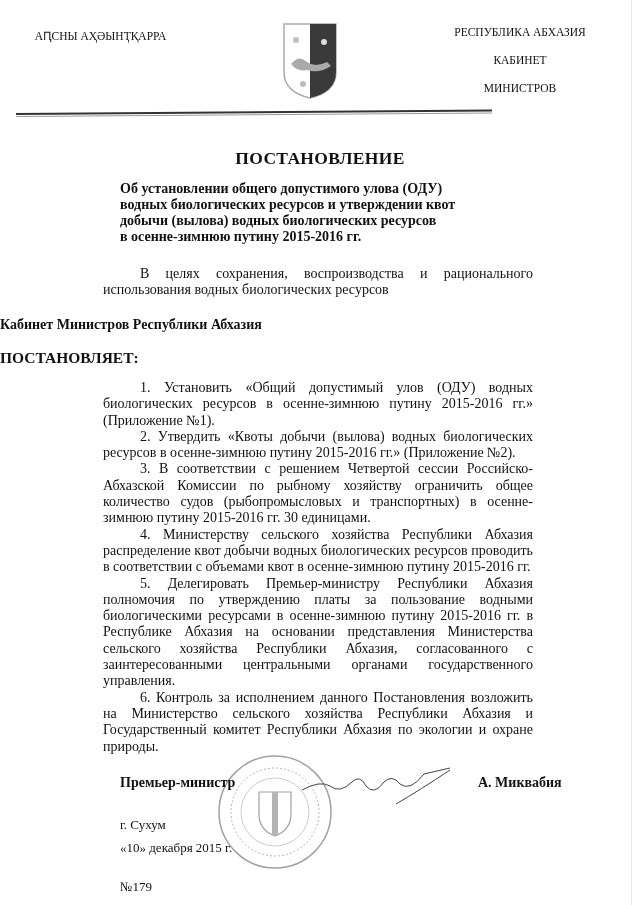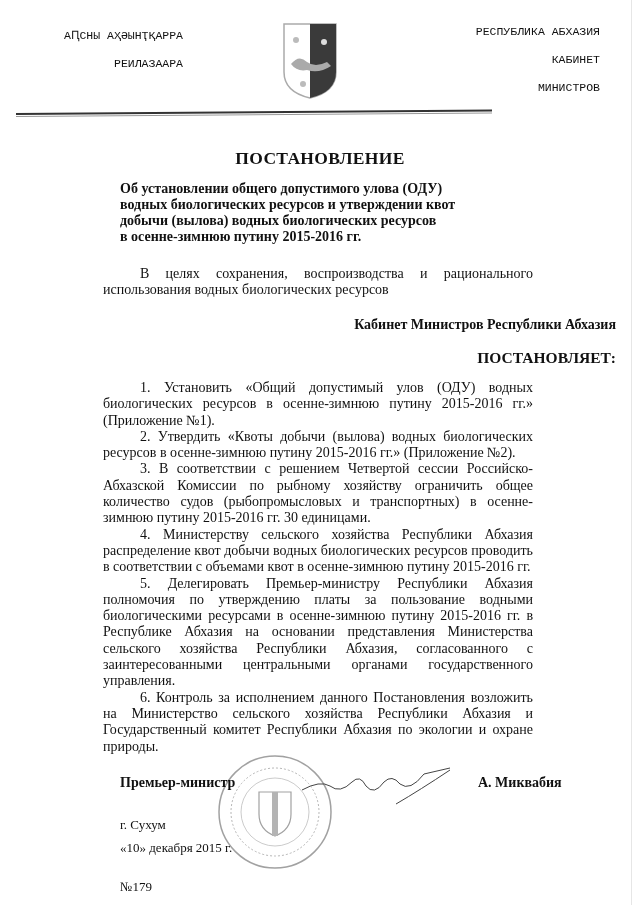--- a/index.html
+++ b/index.html
@@ -1,44 +1,43 @@
 <!DOCTYPE html>
 <html><head>
 <meta charset="utf-8">
 <style>
   html, body { margin:0; padding:0; background:#fff; }
   body { width:640px; height:905px; position:relative; overflow:hidden; font-family:"Liberation Serif", serif; color:#111; }
   .edge { position:absolute; top:0; right:8px; width:1px; height:905px; background:#e6e6e6; }
-  .hdr { position:absolute; font-family:Liberation Mono, monospace; font-size:11.5px; color:#111; text-align:right; }
+  .hdr { position:absolute; font-family:Liberation Serif, serif; font-size:11.5px; color:#111; text-align:center; }
   .hdr-left { left:18px; width:165px; top:28px; }
   .hdr-right { left:440px; width:160px; top:24px; }
   .hdr div { height:28px; line-height:16px; }
   .emblem { position:absolute; left:281px; top:22px; width:58px; width:58px; height:78px; }
   .rule { position:absolute; left:16px; top:113px; width:474px; height:5px; transform:rotate(-0.42deg); transform-origin:left; }
   .rule .a { height:2px; background:#333; }
   .rule .b { height:1px; background:#999; margin-top:1px; }
   .title { position:absolute; left:0; width:640px; top:148px; text-align:center; font-weight:bold; font-size:17.5px; letter-spacing:0.3px; }
   .subject { position:absolute; left:120px; width:400px; top:181px; text-align:left; font-weight:bold; font-size:14px; line-height:16px; }
   .body { position:absolute; left:103px; width:430px; font-size:14px; line-height:16.3px; text-align:justify; }
   .ind { text-indent:37px; }
-  .center-bold { position:absolute; left:0; width:616px; text-align:right; font-weight:bold; font-size:14px; }
+  .center-bold { position:absolute; left:0; width:564px; text-align:left; font-weight:bold; font-size:14px; }
   .sig-role { position:absolute; left:120px; top:775px; font-weight:bold; font-size:14px; }
   .sig-name { position:absolute; left:478px; top:775px; font-weight:bold; font-size:14px; }
   .foot { position:absolute; left:120px; font-size:13px; }
   .stamp { position:absolute; left:215px; top:752px; width:120px; height:120px; opacity:0.55; }
   .signature { position:absolute; left:300px; top:760px; width:160px; height:60px; }
 </style>
 </head>
 <body>
 
 <div class="edge"></div>
 
 <div class="hdr hdr-left">
   <div>АԤСНЫ АҲӘЫНҬҚАРРА</div>
-  <div>РЕИЛАЗААРА</div>
 </div>
 
 <svg class="emblem" viewBox="0 0 58 78">
   <path d="M3 2 H55 V50 Q55 70 29 76 Q3 70 3 50 Z" fill="#fff" stroke="#aaa" stroke-width="1.5"></path>
   <path d="M29 2 H55 V50 Q55 70 29 76 Z" fill="#3a3a3a"></path>
   <g fill="#bbb">
       <circle cx="15" cy="18" r="3"></circle>
       <circle cx="22" cy="62" r="3"></circle>
     </g>
   <g fill="#ddd">

